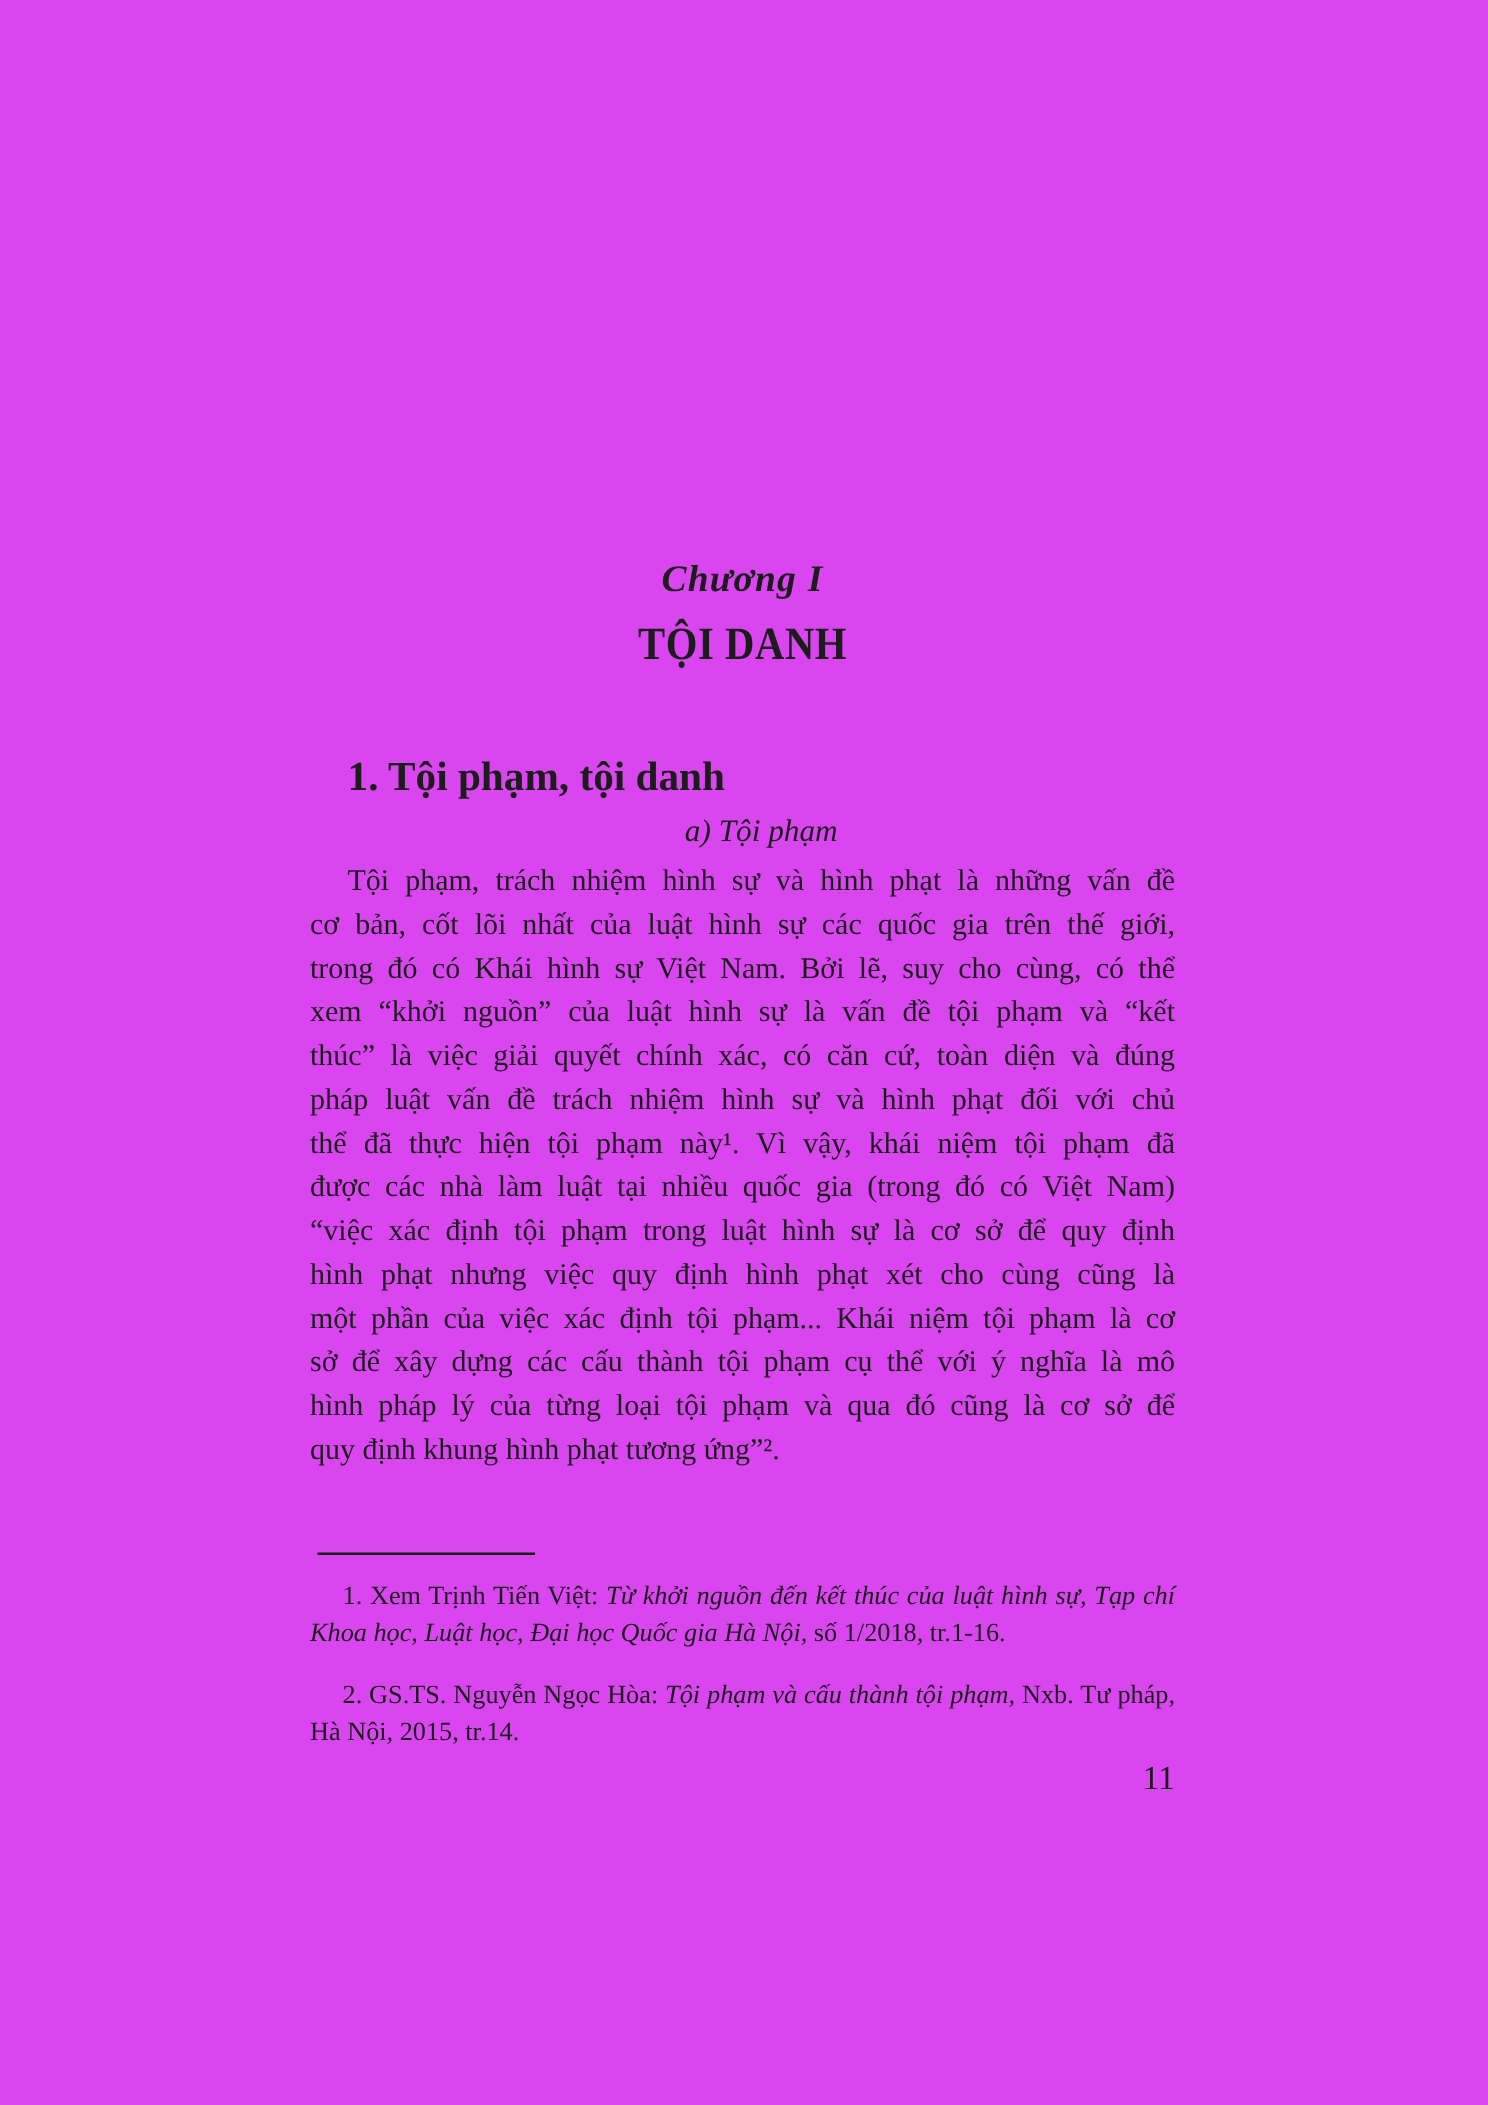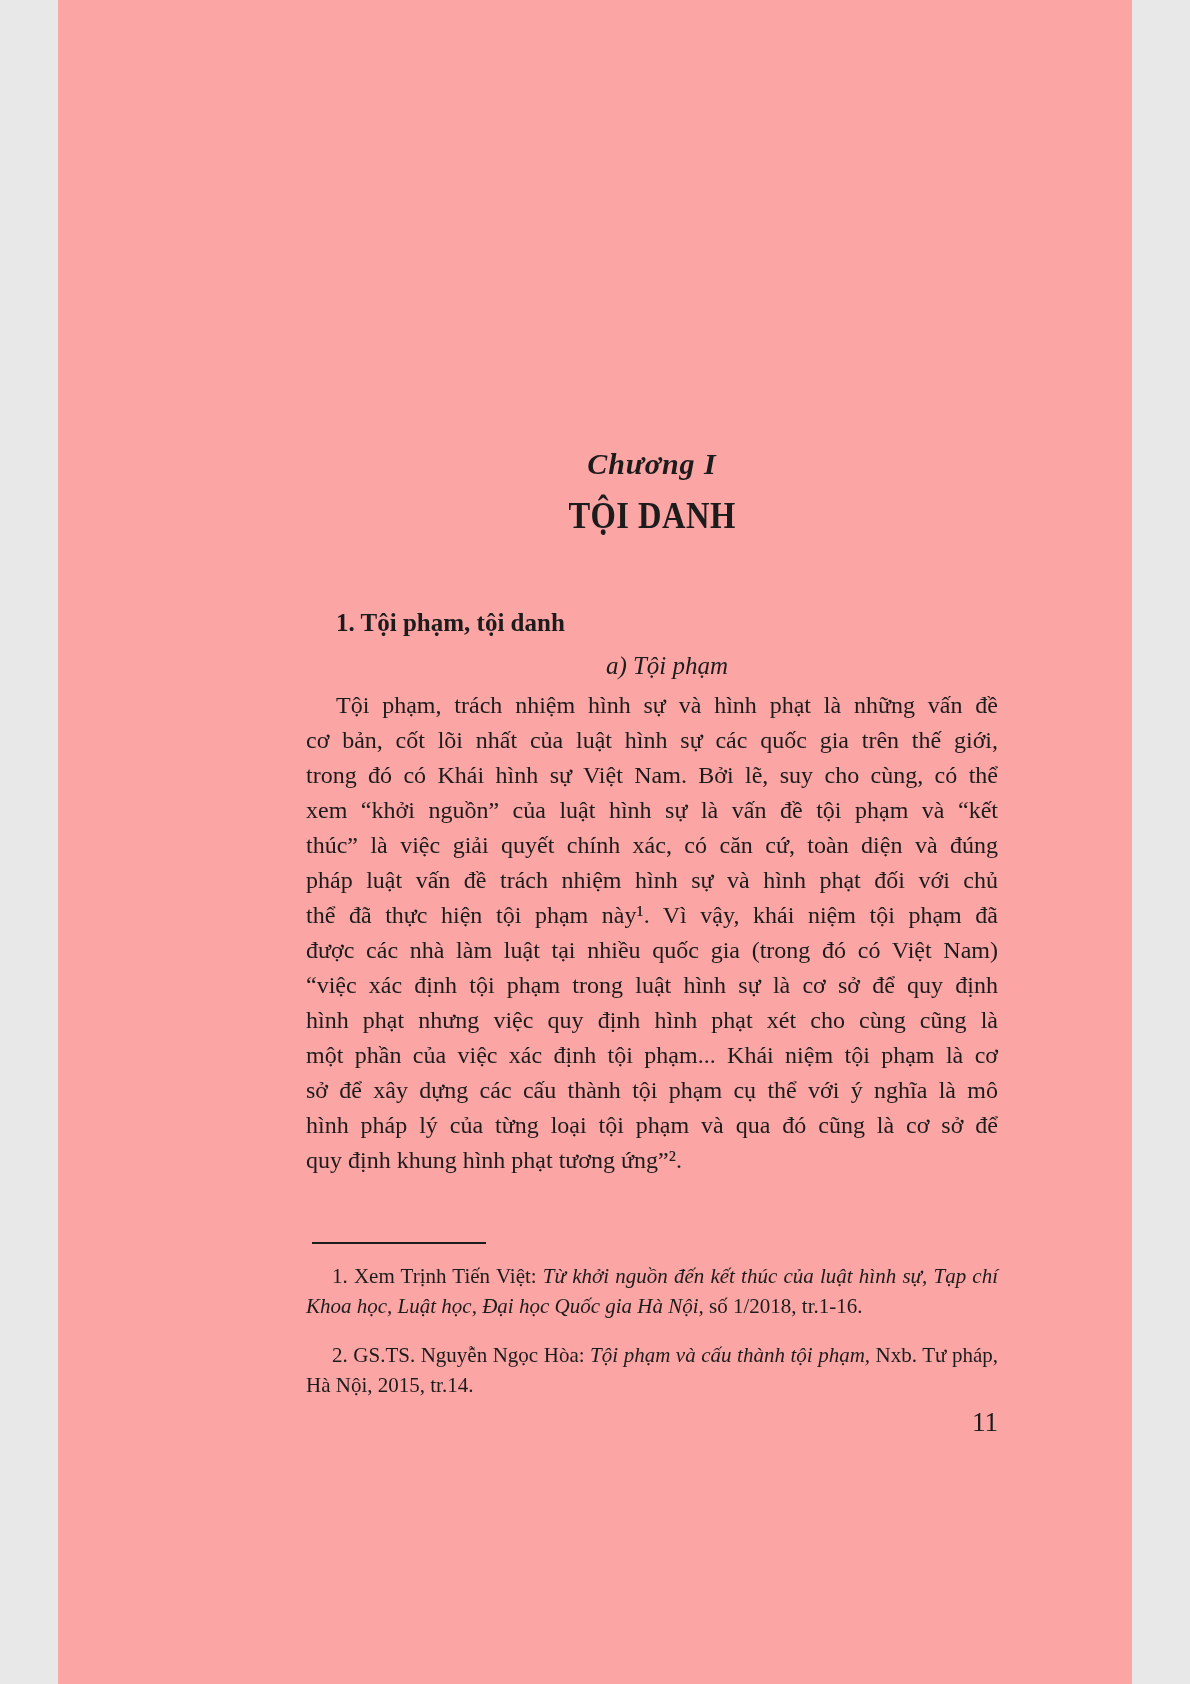--- a/index.html
+++ b/index.html
@@ -2,24 +2,24 @@
 <html><head>
 <meta charset="utf-8">
 <style>
   html, body { margin: 0; padding: 0; }
   body {
     background: #e8e8e8;
     font-family: "Liberation Serif", "DejaVu Serif", serif;
   }
   .page {
     position: relative;
-    width: 1074px;
+    width: 1190px;
     height: 1684px;
     margin: 0 auto;
-    background: #fca5a5;
+    background: #d946ef;
     color: #1c1c1c;
     overflow: hidden;
   }
   .textblock {
     position: absolute;
     left: 248px;
     width: 692px;
     top: 0;
     height: 100%;
   }
@@ -49,21 +49,21 @@
     transform: scaleX(0.88);
     transform-origin: center;
     letter-spacing: 0.5px;
   }
   .section-heading {
     position: absolute;
     top: 606px;
     left: 0; right: 0;
     padding-left: 30px;
     font-weight: bold;
-    font-size: 25px;
+    font-size: 33px;
     line-height: 33px;
   }
   .sub-heading {
     position: absolute;
     top: 649px;
     left: 0; right: 0;
     padding-left: 30px;
     font-style: italic;
     font-size: 25px;
     line-height: 33px;

